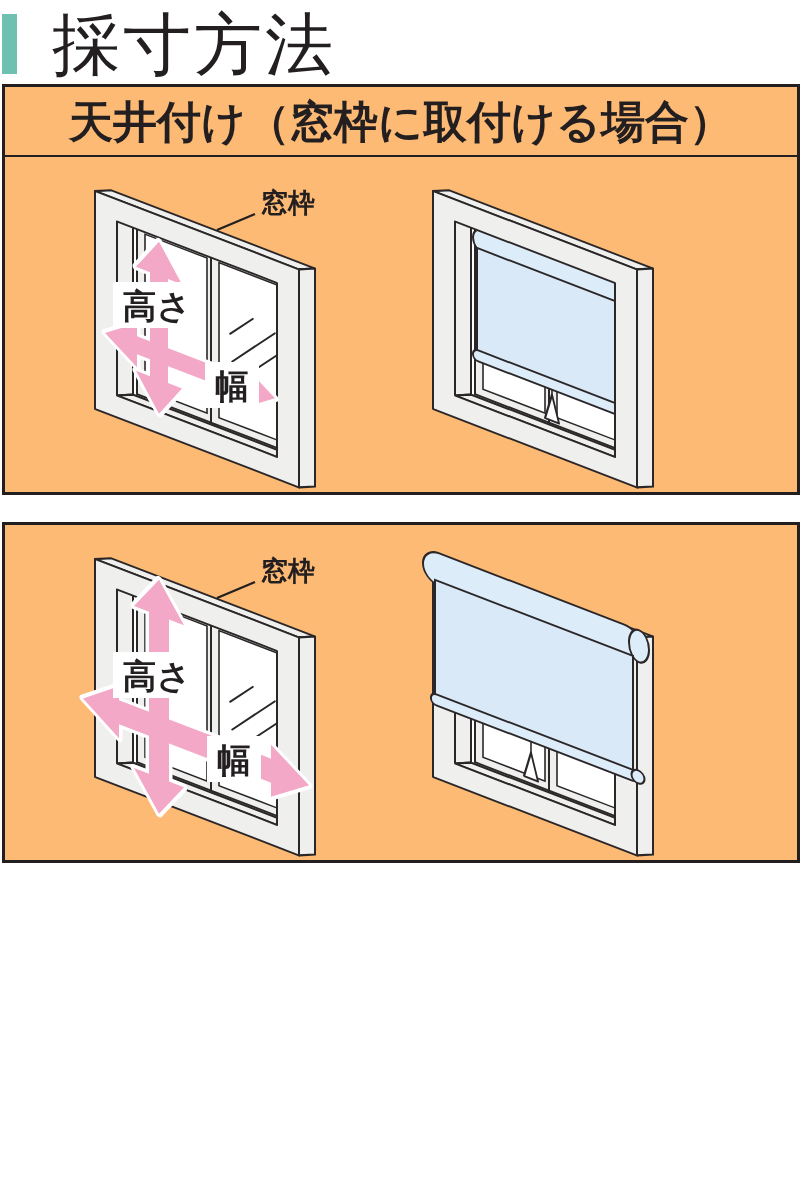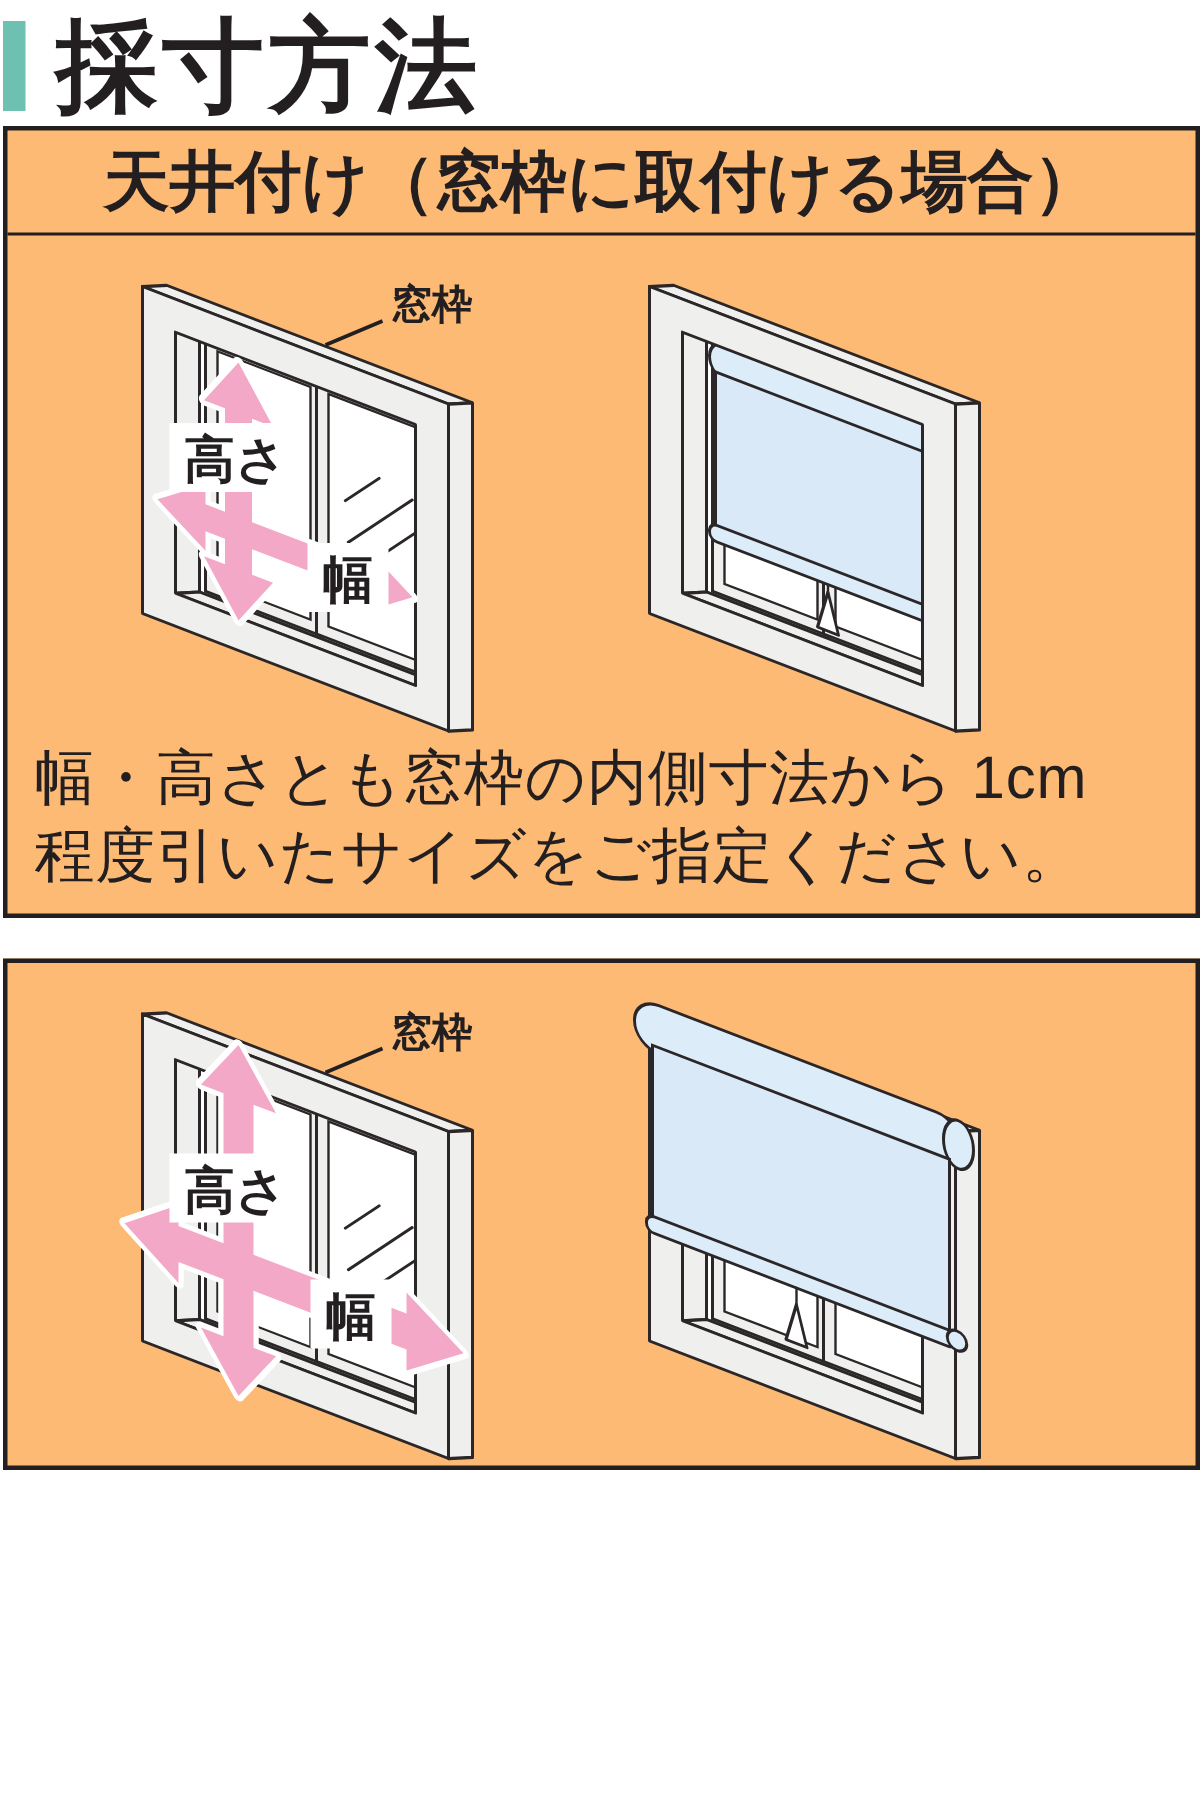--- a/index.html
+++ b/index.html
@@ -7,21 +7,21 @@
     --pink:#f2a8c6; --blind:#d9e9f8; --blind2:#dcecf9; --accent:#6ec0b0;
   }
   *{box-sizing:border-box;}
   html,body{margin:0;padding:0;}
   body{
     width:802px;height:1200px;background:#fff;color:var(--ink);
     font-family:"Liberation Sans","DejaVu Sans",sans-serif;overflow:hidden;
   }
   .title-row{display:flex;align-items:center;height:84px;padding:4px 0 0 2px;}
   .accent-bar{width:15px;height:60px;background:var(--accent);margin-right:20px;flex:0 0 auto;}
-  .page-title{font-size:68px;font-weight:700;letter-spacing:3px;line-height:1;}
+  .page-title{font-size:68px;font-weight:400;letter-spacing:3px;line-height:1;margin-left:15px;}
   .section{border:3px solid var(--ink);margin:0 2px;background:#fdba74;}
   .section + .section{margin-top:27px;}
   .section-header{
     text-align:center;font-size:44px;font-weight:700;letter-spacing:0px;
     padding:11px 0 9px;border-bottom:2px solid var(--ink);line-height:1.1;
   }
   .illos{display:flex;justify-content:center;gap:28px;padding:5px 0 0 0;}
   .illos svg{display:block;flex:0 0 auto;}
   .caption{font-size:40px;line-height:1.28;padding:2px 16px 12px 18px;letter-spacing:0.5px;}
   .caption span{display:block;white-space:nowrap;}
@@ -98,24 +98,20 @@
         <rect class="roll" x="48" y="164" width="156" height="11" rx="5"></rect>
         <polygon class="face" points="30,44 46,37 46,211 30,218"></polygon>
         <polygon class="face" points="30,218 190,218 206,211 46,211"></polygon>
         <line class="ln" x1="127" y1="175" x2="127" y2="186"></line>
         <polygon class="pull" points="120,206 127,180 134,206"></polygon>
         <path class="face" fill-rule="evenodd" d="M8,22 H212 V240 H8 Z M30,44 V218 H190 V44 Z"></path>
       </g>
     </svg>
   </div>
 
-  <div class="caption">
-    <span>幅・高さとも窓枠の内側寸法から 1cm</span>
-    <span>程度引いたサイズをご指定ください。</span>
-  </div>
 </div>
 
 <div class="section">
 
   <div class="illos">
 
     <svg width="310" height="330" viewBox="0 0 310 330">
       <g transform="translate(10,4) skewY(21)">
         <polygon class="face" points="8,22 212,22 228,15 24,15"></polygon>
         <polygon class="face" points="212,22 228,15 228,233 212,240"></polygon>

